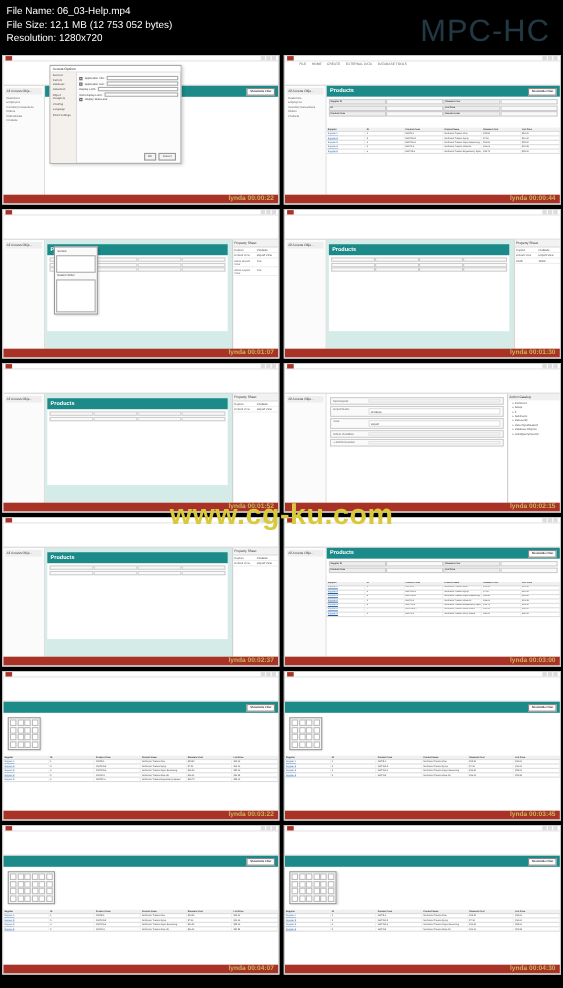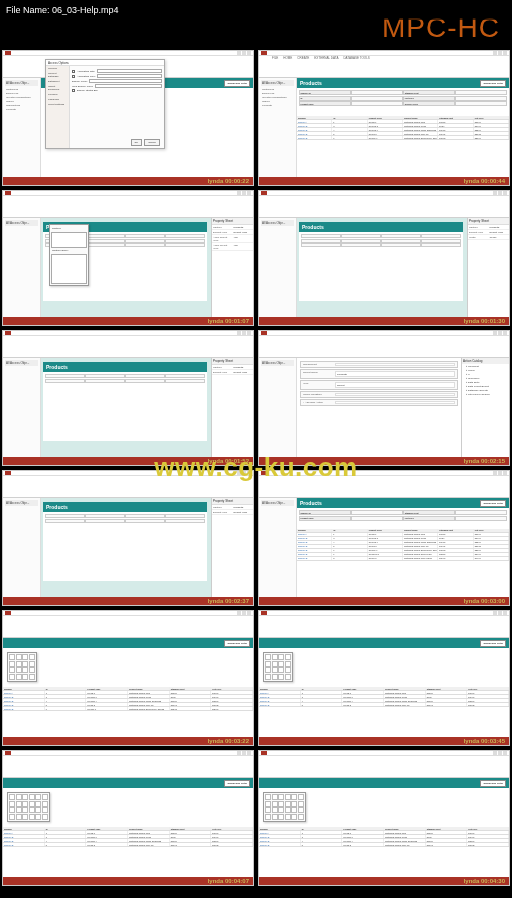--- a/index.html
+++ b/index.html
@@ -21,21 +21,21 @@
   font-size: 9px;
   padding: 4px 6px;
   line-height: 1.35;
   z-index: 10;
 }
 .header-text .row { white-space: nowrap; }
 .title-logo {
   position: absolute;
   top: 12px;
   right: 12px;
-  color: #f97316;
+  color: #7dd3fc;
   font-size: 28px;
   font-weight: 200;
   letter-spacing: 1px;
   opacity: 0.78;
   z-index: 9;
   text-align: right;
 }
 .grid {
   position: absolute;
   top: 48px;
@@ -259,20 +259,22 @@
 }
 .action-catalog .ac-title { background: #f0f0f0; padding: 1px; font-size: 3px; }
 .action-catalog .ac-item { padding: 0.5px 1px 0.5px 4px; color: #444; }
 .action-catalog .ac-item::before { content: "▸ "; color: #888; }
 </style>
 </head>
 <body>
 
 <div class="header-text">
   <div class="row"><span>File Name:</span> <span>06_03-Help.mp4</span></div>
+  <div class="row"><span>File Size:</span> <span>12,1 MB (12 753 052 bytes)</span></div>
+  <div class="row"><span>Resolution:</span> <span>1280x720</span></div>
 </div>
 
 <div class="title-logo">MPC-HC</div>
 
 <div class="watermark">www.cg-ku.com</div>
 
 <div class="grid">
 
   <div class="thumb">
     <div class="titlebar">

